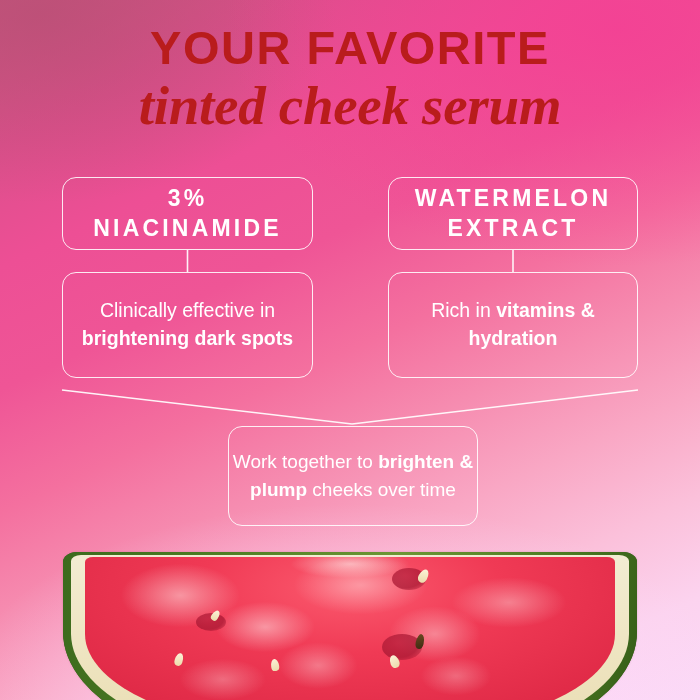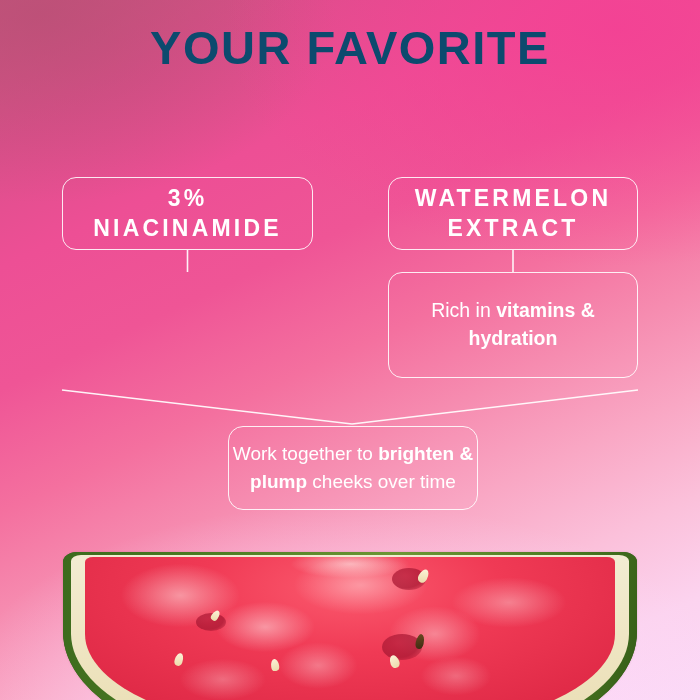--- a/index.html
+++ b/index.html
@@ -41,21 +41,21 @@
       radial-gradient(ellipse 70% 45% at 6% 2%, rgba(183,78,116,0.7) 0%, rgba(183,78,116,0) 60%),
       radial-gradient(ellipse 80% 40% at 50% 100%, rgba(253,219,250,0.95) 0%, rgba(253,219,250,0) 70%);
   }
 
   
   .headline {
     position: absolute;
     left: 0; right: 0;
     top: 24px;
     text-align: center;
-    color: #0c4a6e;
+    color: #b91c1c;
     z-index: 6;
   }
   .headline .line1 {
     display: block;
     font-family: "Liberation Sans", sans-serif;
     font-weight: 700;
     font-size: 47px;
     letter-spacing: 1.5px;
     line-height: 1.04;
     text-transform: uppercase;
@@ -113,21 +113,21 @@
     font-size: 19px;
     font-weight: 400;
     line-height: 1.46;
   }
   .box-summary b { font-weight: 700; }
 
   #box-niacinamide   { left: 62px;  top: 177px; width: 251px; height: 73px; }
   #box-watermelon    { left: 388px; top: 177px; width: 250px; height: 73px; justify-content: center; }
   #box-niacin-detail { left: 62px;  top: 272px; width: 251px; height: 106px; }
   #box-water-detail  { left: 388px; top: 272px; width: 250px; height: 106px; align-items: center; }
-  #box-summary       { left: 228px; top: 426px; width: 250px; height: 84px; border-radius: 15px; }
+  #box-summary       { left: 228px; top: 426px; width: 250px; height: 100px; }
 
   
   .melon-wrap {
     position: absolute;
     left: 0; right: 0; bottom: 0;
     height: 160px;
     z-index: 3;
   }
   .melon {
     position: absolute;
@@ -194,39 +194,45 @@
 </head>
 <body>
 
 <div id="poster">
 
   <div class="bg-base"></div>
   <div class="bg-warm"></div>
 
   <div class="headline">
     <span class="line1">YOUR FAVORITE</span>
+    <span class="line2">tinted cheek serum</span>
   </div>
 
   <svg class="connectors" width="700" height="700" viewBox="0 0 700 700">
     <line x1="187.5" y1="250" x2="187.5" y2="272"></line>
     <line x1="513" y1="250" x2="513" y2="272"></line>
     <line x1="62" y1="390" x2="352" y2="424"></line>
     <line x1="638" y1="390" x2="352" y2="424"></line>
   </svg>
 
   <div class="box box-ingredient" id="box-niacinamide">
     <span style="white-space:pre-line">3%
 NIACINAMIDE</span>
   </div>
 
   <div class="box box-ingredient" id="box-watermelon">
     <span style="white-space:pre-line">WATERMELON
 EXTRACT</span>
   </div>
 
+  <div class="box box-detail" id="box-niacin-detail">
+    <p style="margin:0">
+      <span>Clinically effective in </span><b>brightening dark spots</b><span></span>
+    </p>
+  </div>
 
   <div class="box box-detail" id="box-water-detail">
     <p style="margin:0">
       <span>Rich in </span><b>vitamins &amp; hydration</b><span></span>
     </p>
   </div>
 
   <div class="box box-summary" id="box-summary">
     <p style="margin:0">
       <span>Work together to </span><b>brighten &amp; plump</b><span> cheeks over time</span>

